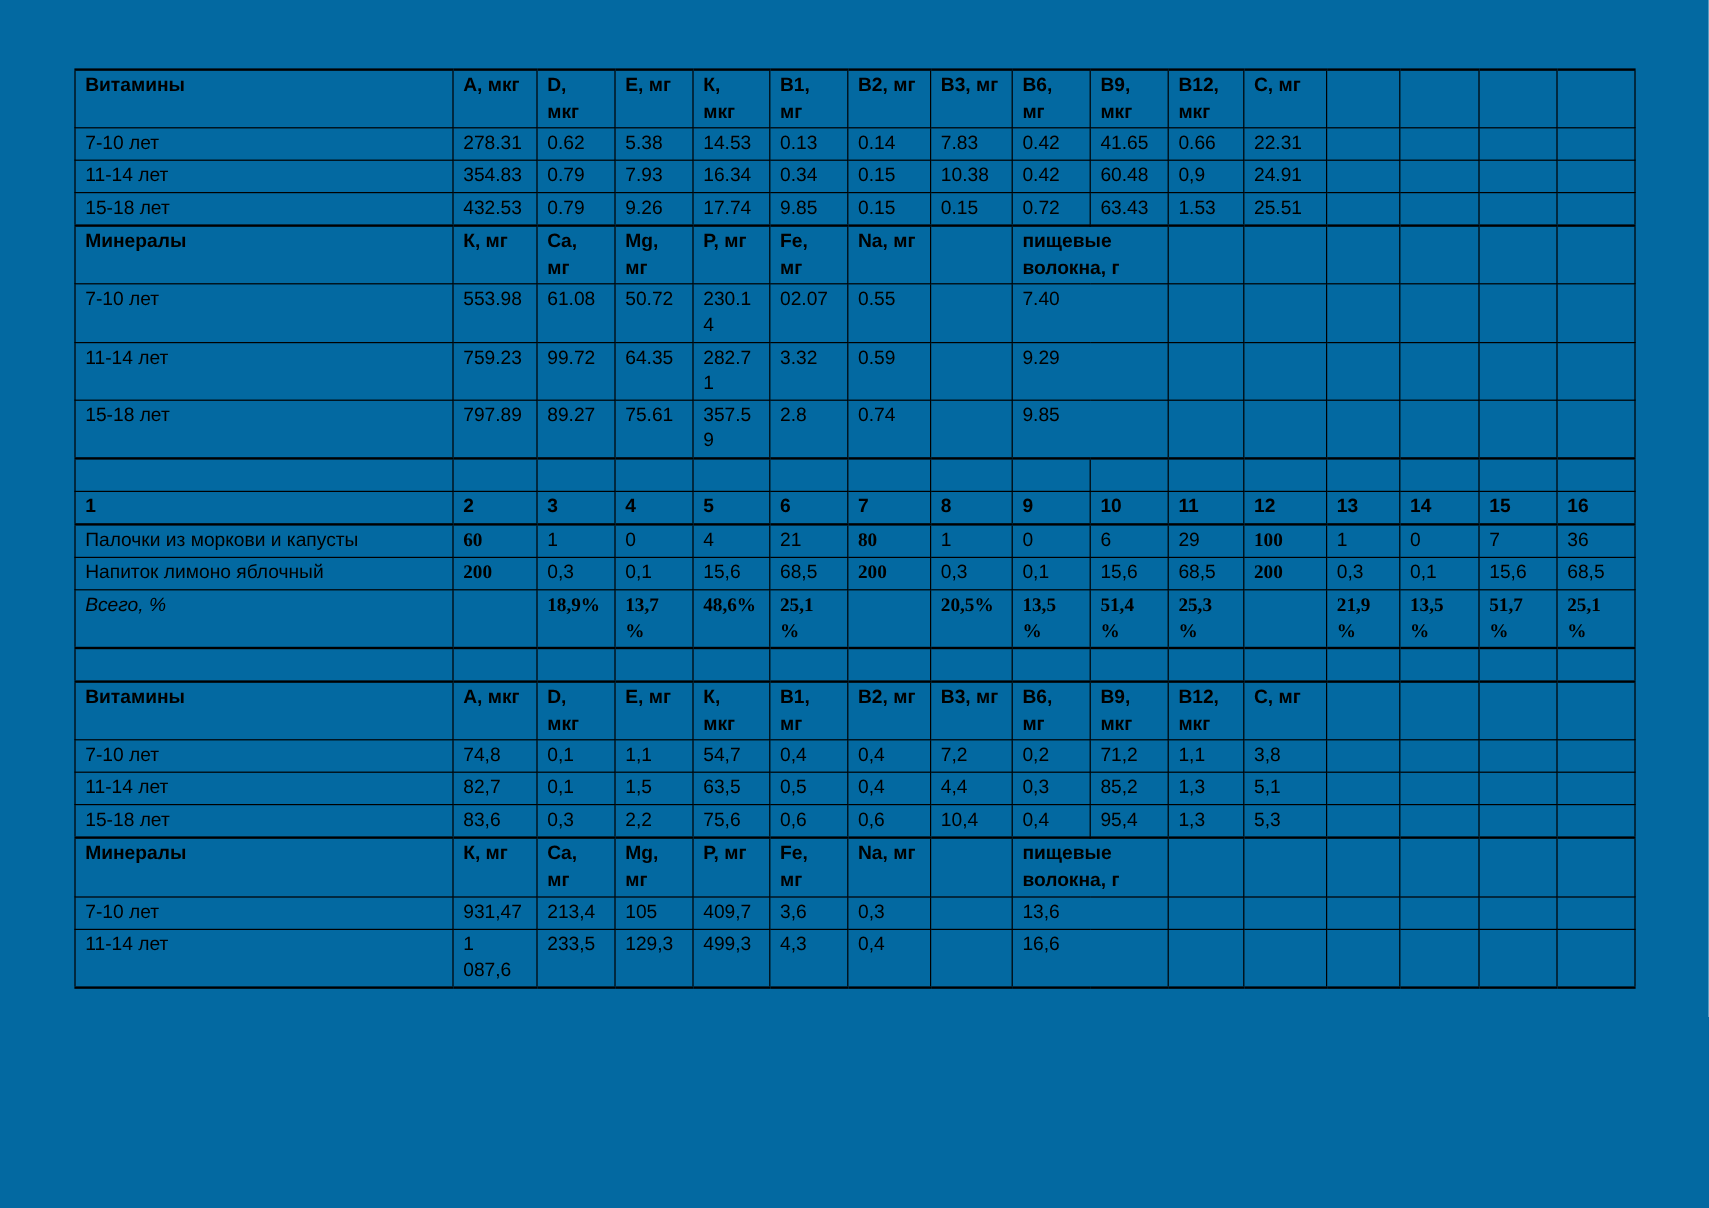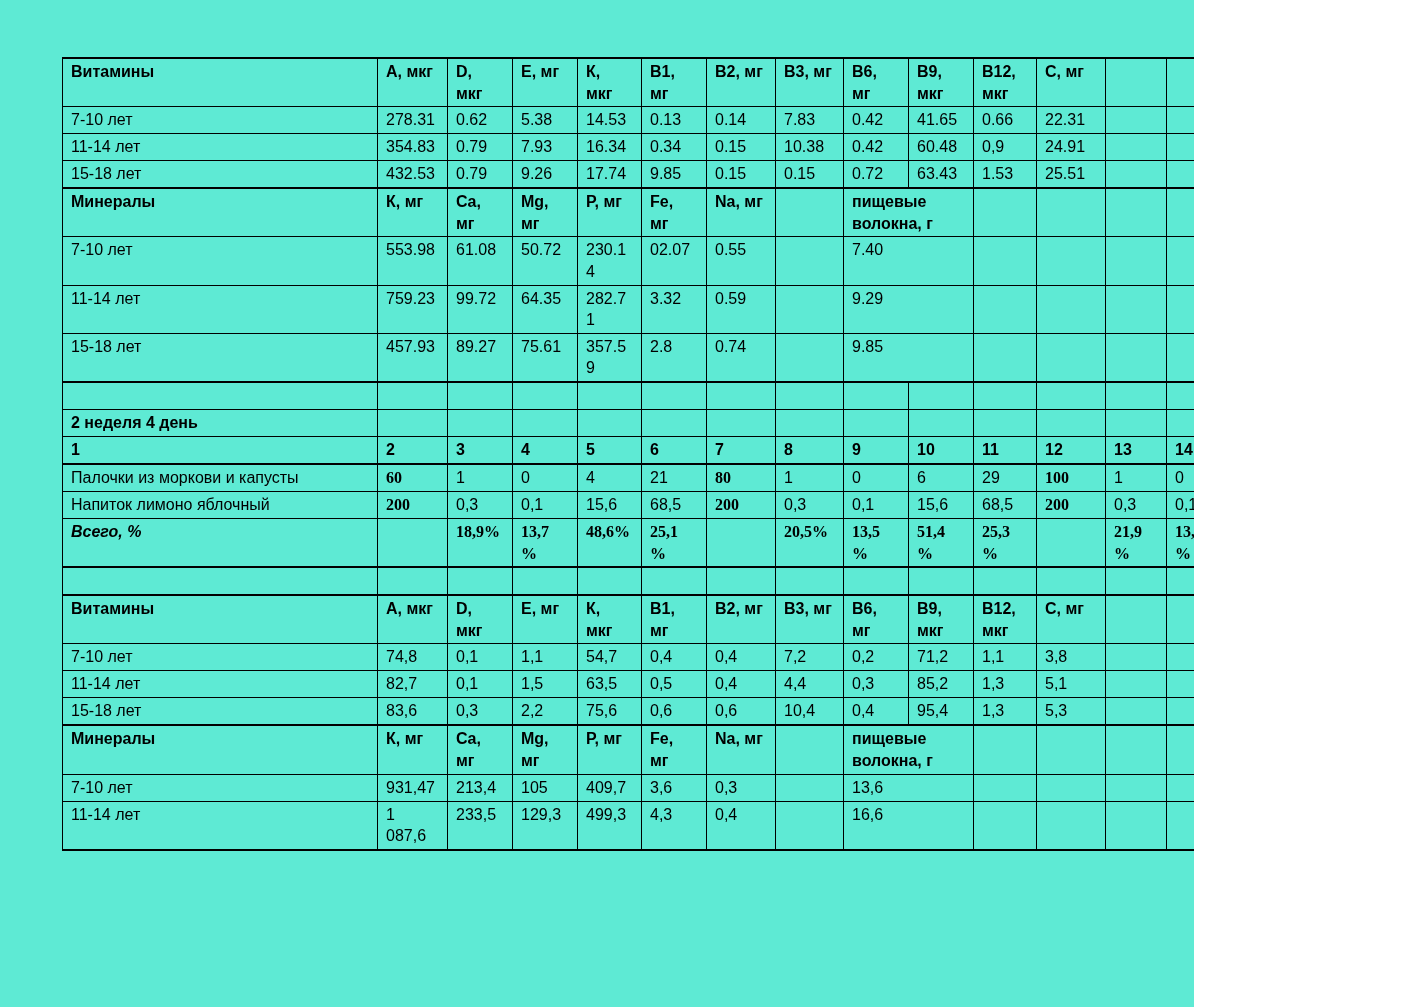--- a/index.html
+++ b/index.html
@@ -4,23 +4,23 @@
 <style>
   html, body {
     margin: 0;
     padding: 0;
     background: #ffffff;
     font-family: "Liberation Sans", "DejaVu Sans", sans-serif;
     color: #000;
   }
   .page {
     position: relative;
-    width: 1194px;
+    width: 1424px;
     height: 1007px;
-    background: #5eead4;
+    background: #0369a1;
     overflow: hidden;
   }
   table.grid {
     position: absolute;
     left: 62px;
     top: 57px;
     width: 1300px;
     border-collapse: collapse;
     table-layout: fixed;
   }
@@ -29,21 +29,21 @@
     padding: 2px 9px 2px 8px;
     font-size: 16px;
     line-height: 1.35;
     height: 22px;
     vertical-align: top;
     white-space: pre-line;      
     color: #000;
   }
   tr.b td { font-weight: bold; }
   td.b { font-weight: bold; font-family: Liberation Serif, serif; }
-  td.i { font-style: italic; font-weight: bold; }
+  td.i { font-style: italic; font-weight: normal; }
   td.brk { word-break: break-all; }   
   tr.tt td { border-top-width: 2px; } 
   tr.bb td { border-bottom-width: 2px; }
 </style>
 </head>
 <body>
 
 <div class="page">
   <table class="grid">
     <colgroup>
@@ -193,55 +193,37 @@
           <td colspan="2">9.29</td>
           <td></td>
           <td></td>
           <td></td>
           <td></td>
           <td></td>
           <td></td>
         </tr>
         <tr>
           <td>15-18 лет</td>
-          <td>457.93</td>
+          <td>797.89</td>
           <td>89.27</td>
           <td>75.61</td>
           <td class="brk">357.59</td>
           <td>2.8</td>
           <td>0.74</td>
           <td></td>
           <td colspan="2">9.85</td>
           <td></td>
           <td></td>
           <td></td>
           <td></td>
           <td></td>
           <td></td>
         </tr>
         <tr class="tt">
           <td></td>
-          <td></td>
-          <td></td>
-          <td></td>
-          <td></td>
-          <td></td>
-          <td></td>
-          <td></td>
-          <td></td>
-          <td></td>
-          <td></td>
-          <td></td>
-          <td></td>
-          <td></td>
-          <td></td>
-          <td></td>
-        </tr>
-        <tr class="b">
-          <td>2 неделя 4 день</td>
           <td></td>
           <td></td>
           <td></td>
           <td></td>
           <td></td>
           <td></td>
           <td></td>
           <td></td>
           <td></td>
           <td></td>

